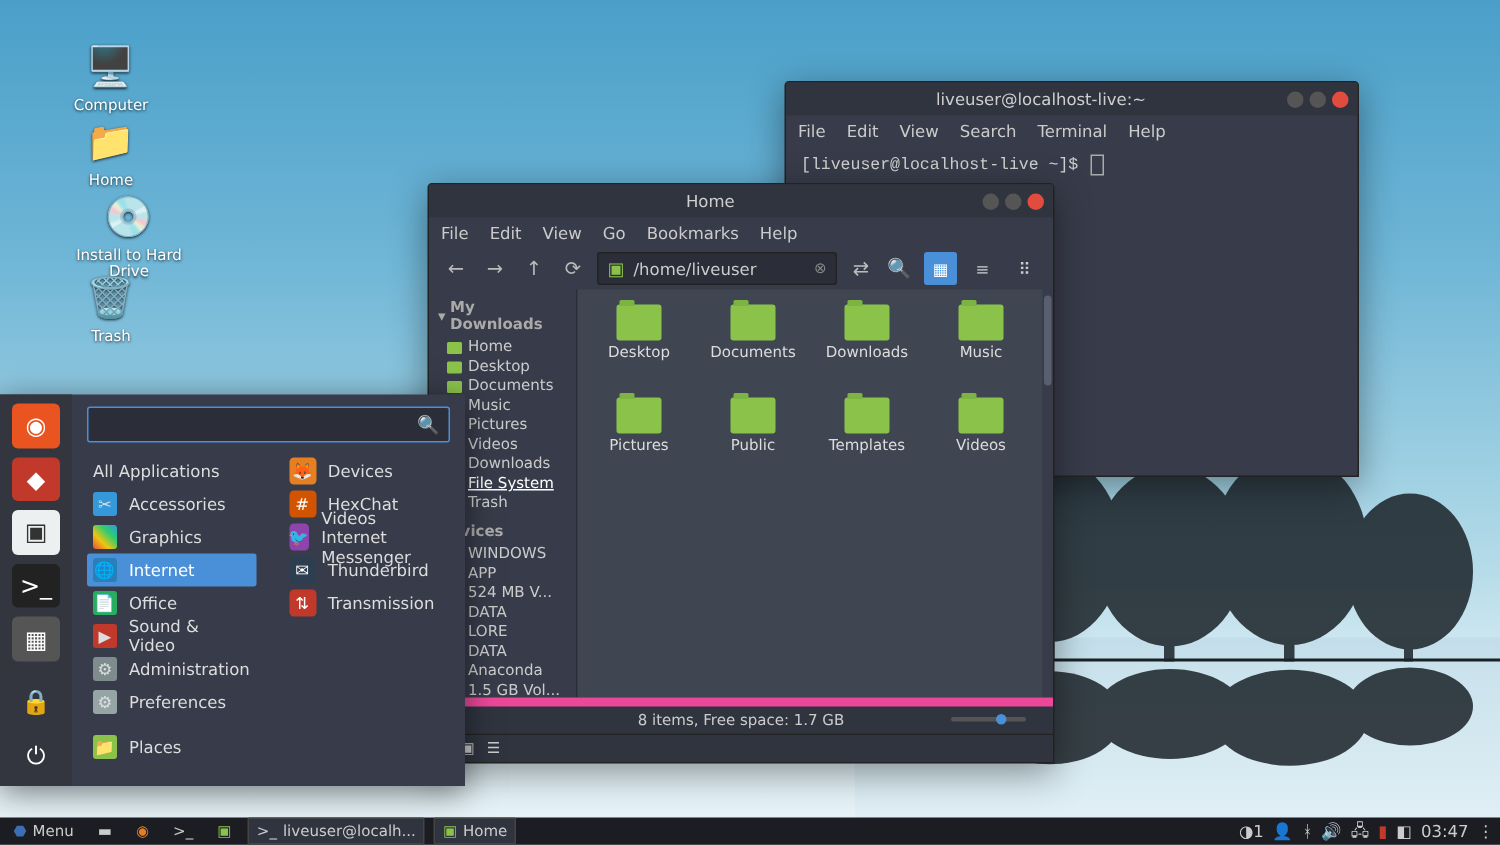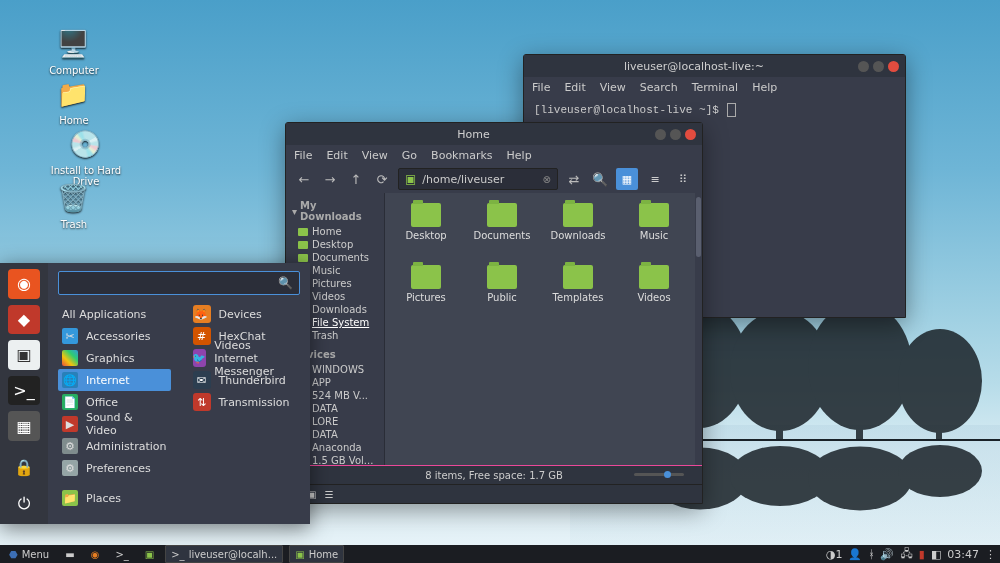--- a/index.html
+++ b/index.html
@@ -33,21 +33,21 @@
 .fm-sidebar .item{display:flex;align-items:center;gap:4px;padding:1px 2px 1px 8px;color:#ccc;cursor:pointer;white-space:nowrap}
 .fm-sidebar .item.sel{color:#fff;text-decoration:underline}
 .folder-sq{width:10px;height:8px;background:#8bc34a;border-radius:1px;flex:0 0 auto}
 .drive-sq{width:10px;height:8px;background:#888;border-radius:1px;flex:0 0 auto}
 .fm-main{flex:1;background:#404552;padding:10px 6px;display:grid;grid-template-columns:repeat(4,1fr);grid-auto-rows:56px;gap:6px;align-content:start}
 .fm-scroll{width:7px;background:#383c4a;position:relative}
 .fm-scroll::after{content:"";position:absolute;left:1px;top:4px;width:5px;height:60px;background:#5a5f6f;border-radius:3px}
 .fm-item{text-align:center;color:#ddd;font-size:10px}
 .fm-item .fi{width:30px;height:24px;margin:0 auto 3px;background:#8bc34a;border-radius:2px;position:relative}
 .fm-item .fi::before{content:"";position:absolute;top:-3px;left:2px;width:10px;height:4px;background:#7cb342;border-radius:1px 1px 0 0}
-.fm-status{height:18px;background:#2f343f;display:flex;align-items:center;justify-content:center;color:#ccc;font-size:10px;border-top:1px solid #ec4899;position:relative}
+.fm-status{height:18px;background:#2f343f;display:flex;align-items:center;justify-content:center;color:#ccc;font-size:10px;border-top:6px solid #ec4899;position:relative}
 .fm-status .slider{position:absolute;right:18px;top:7px;width:50px;height:3px;background:#555;border-radius:2px}
 .fm-status .slider::after{content:"";position:absolute;left:30px;top:-2px;width:7px;height:7px;background:#4a90d9;border-radius:50%}
 .fm-tabs{height:18px;background:#2f343f;display:flex;align-items:center;gap:8px;padding:0 8px;color:#ccc;font-size:10px;border-top:1px solid #222}
 
 .appmenu{position:absolute;left:0;top:263px;width:310px;height:261px;background:#383c4a;display:flex;box-shadow:0 4px 20px rgba(0,0,0,.5)}
 .appmenu-rail{width:48px;background:#33363f;display:flex;flex-direction:column;align-items:center;padding:6px 0;gap:6px}
 .rail-ic{width:32px;height:32px;border-radius:4px;display:flex;align-items:center;justify-content:center;font-size:16px;color:#fff;cursor:pointer}
 .appmenu-body{flex:1;padding:8px 10px}
 .appmenu-search{display:flex;height:22px;background:#2b2e39;border:1px solid #4a90d9;border-radius:2px;align-items:center;padding:0 6px;margin-bottom:8px}
 .appmenu-search input{flex:1;background:transparent;border:none;outline:none;color:#ddd;font-size:11px}

